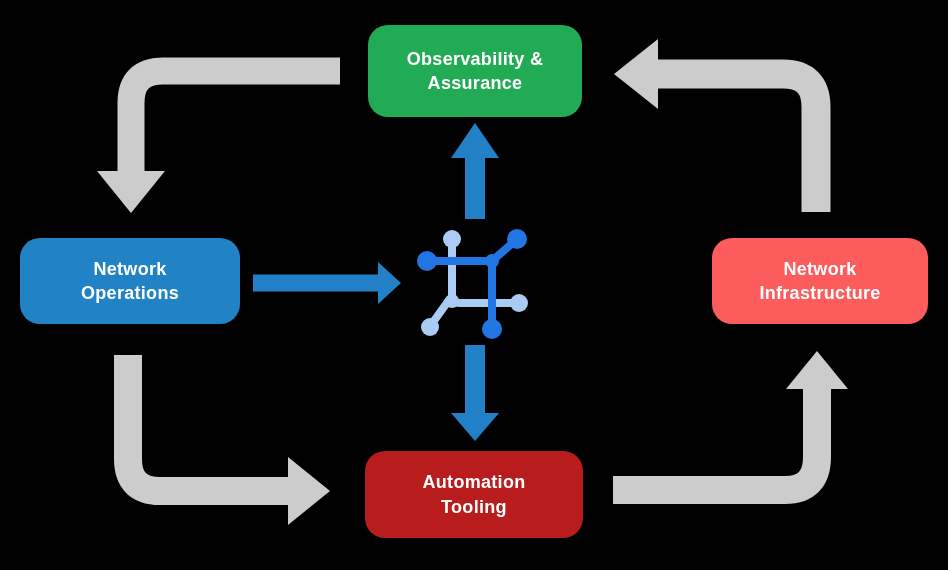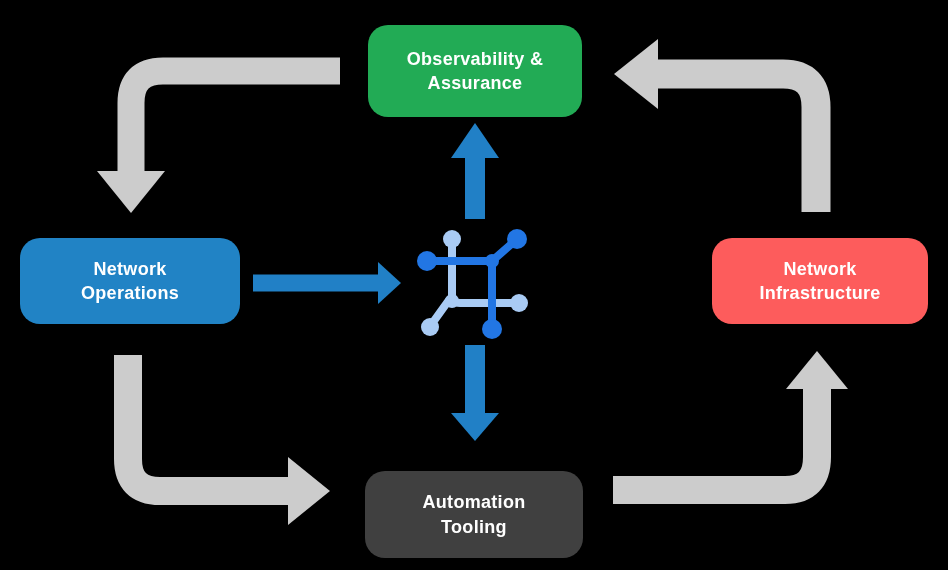--- a/index.html
+++ b/index.html
@@ -102,18 +102,18 @@
   <div class="box" id="box-operations" style="background: rgb(33, 131, 197);">
     <span>Network
 Operations</span>
   </div>
 
   <div class="box" id="box-infrastructure" style="background: rgb(253, 92, 92);">
     <span>Network
 Infrastructure</span>
   </div>
 
-  <div class="box" id="box-tooling" style="background: #404040; margin-top: 20px;">
+  <div class="box" id="box-tooling" style="background: #b91c1c;">
     <span>Automation
 Tooling</span>
   </div>
 
 </div>
 
 </body></html>

